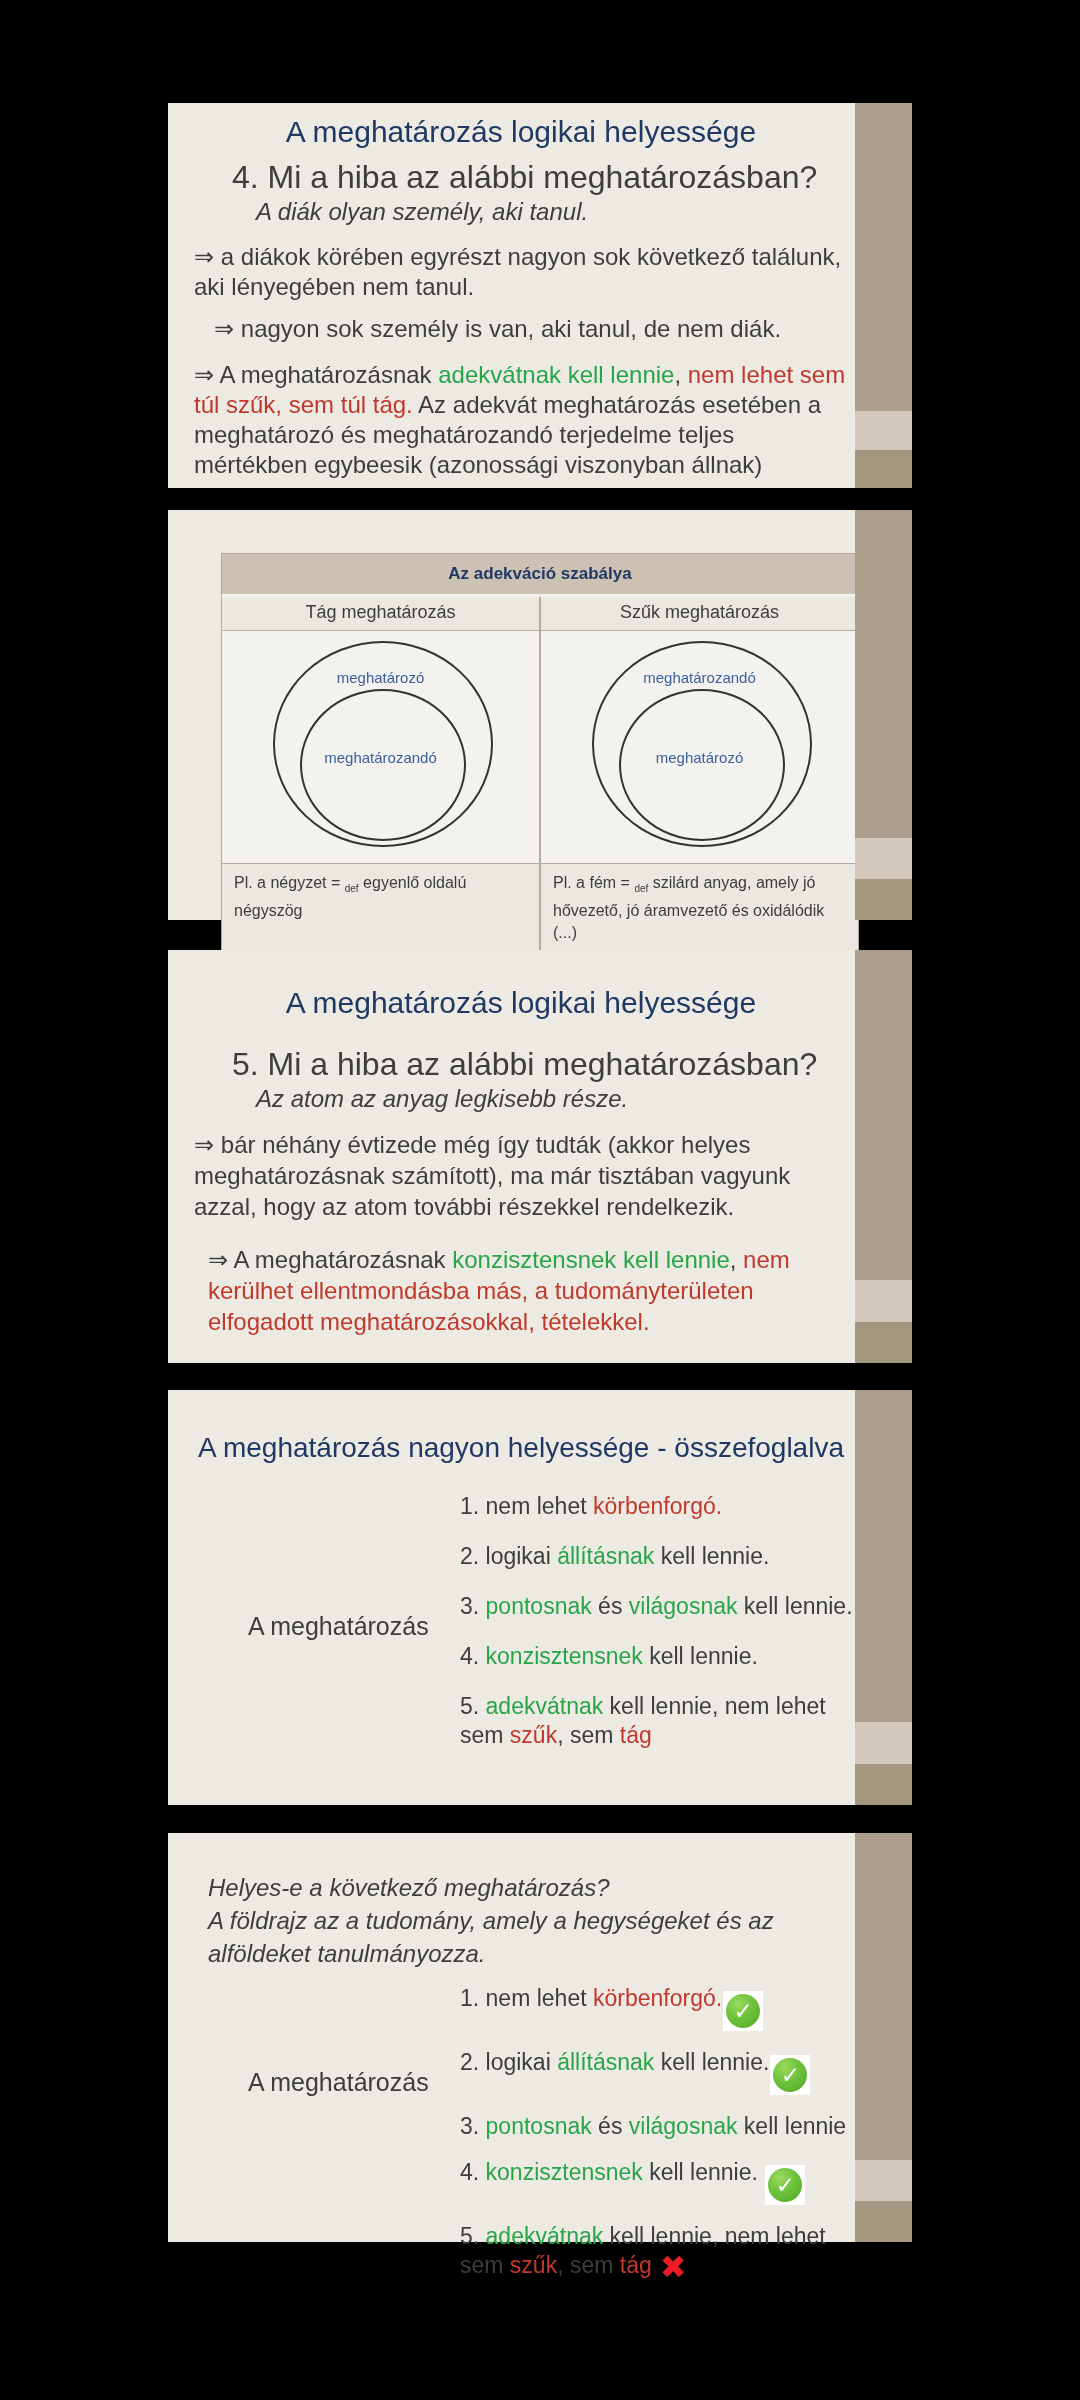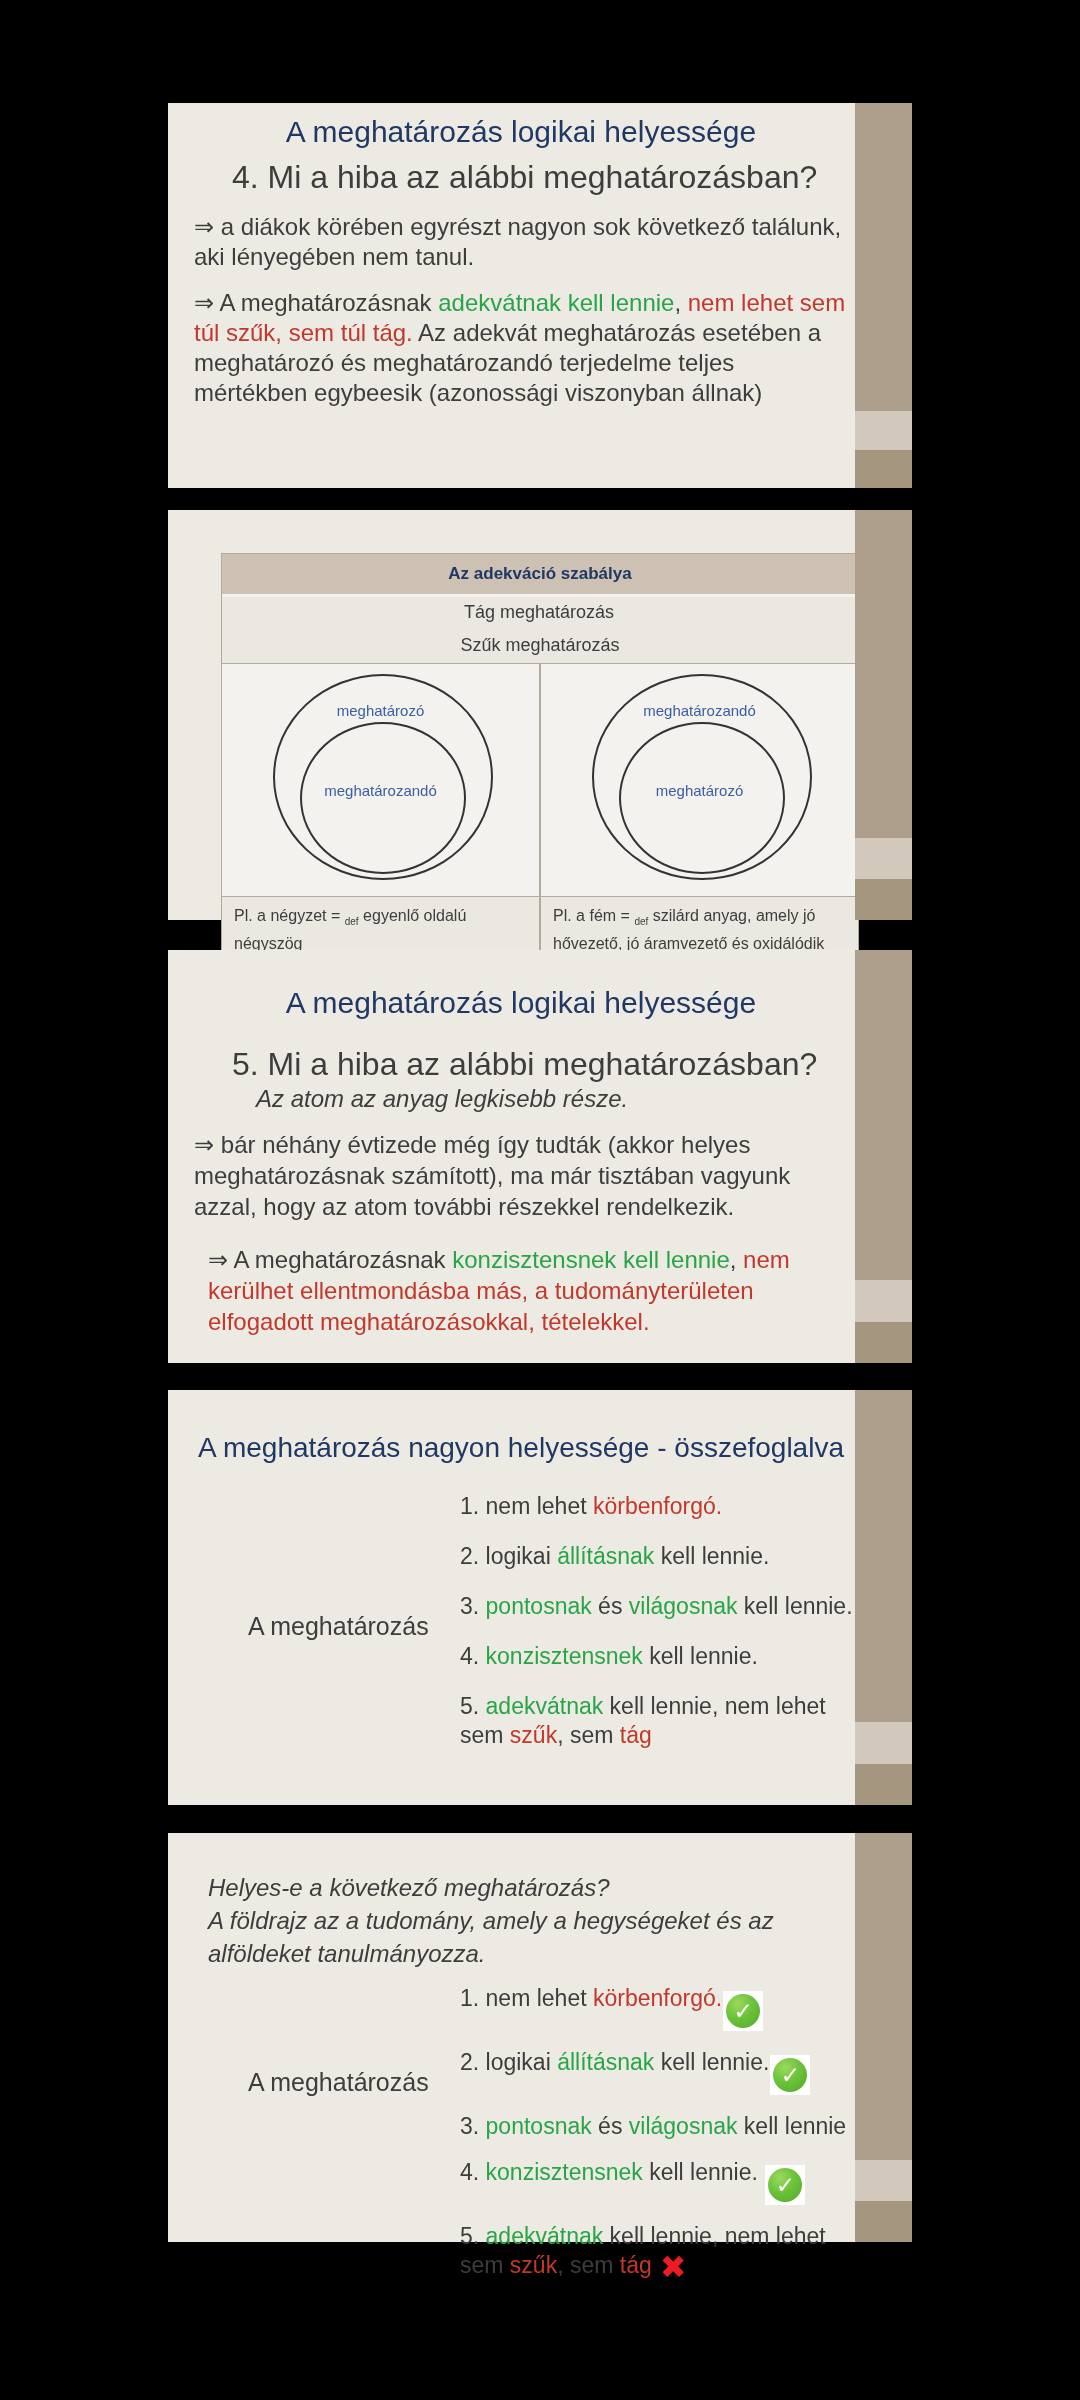--- a/index.html
+++ b/index.html
@@ -47,21 +47,21 @@
 
   
   .adq-table { position:absolute; left:53px; top:43px; width:636px;
                border:1px solid var(--table-border,#B3AA9C);
                background:var(--table-body-bg,#F4F2EE); }
   .adq-header { height:40px; background:var(--table-header-bg,#CCC1B3);
                 border-bottom:3px solid #F4F2EE; display:flex; align-items:center;
                 justify-content:center; font-size:17px; font-weight:bold;
                 color:var(--title-blue,#1F3864); }
   .adq-sub { display:flex; border-bottom:1px solid var(--table-border,#B3AA9C);
-             background:var(--table-subheader-bg,#EBE8E2);flex-direction:column; }
+             background:var(--table-subheader-bg,#EBE8E2); }
   .adq-sub .cell { flex:1; text-align:center; padding:5px 0 7px; font-size:18px; }
   .adq-body { display:flex; height:232px; }
   .adq-body .cell { flex:1; position:relative; }
   .adq-ex { display:flex; border-top:1px solid var(--table-border,#B3AA9C);
             background:var(--table-subheader-bg,#EBE8E2); }
   .adq-ex .cell { flex:1; padding:8px 12px 12px; font-size:16px; line-height:22px; }
   .cell.div-r { border-right:2px solid var(--table-border,#B3AA9C); }
   .adq-ex sub, .subdef { font-size:10px; }
 
   .venn-outer { position:absolute; left:50%; top:10px; margin-left:-108px;
@@ -99,21 +99,23 @@
                  font-family:"DejaVu Sans",sans-serif; vertical-align:-5px;
                  margin-left:8px; }
 </style>
 </head>
 <body>
 
 <div class="slide s1">
   <div class="content">
     <div class="slide-title">A meghatározás logikai helyessége</div>
     <div class="q">4. Mi a hiba az alábbi meghatározásban?</div>
+    <div class="def">A diák olyan személy, aki tanul.</div>
     <div class="para p1">⇒ a diákok körében egyrészt nagyon sok következő találunk, aki lényegében nem tanul.</div>
+    <div class="para p2">⇒ nagyon sok személy is van, aki tanul, de nem diák.</div>
     <div class="para p3"><span>⇒ A meghatározásnak </span><span class="g">adekvátnak kell lennie</span><span>, </span><span class="r">nem lehet sem túl szűk, sem túl tág.</span><span> Az adekvát meghatározás esetében a meghatározó és meghatározandó terjedelme teljes mértékben egybeesik (azonossági viszonyban állnak)</span></div>
   </div>
   <div class="stripe">
     <div class="band1"></div>
     <div class="band2"></div>
   </div>
 </div>
 
 <div class="slide s2">
   <div class="content">

